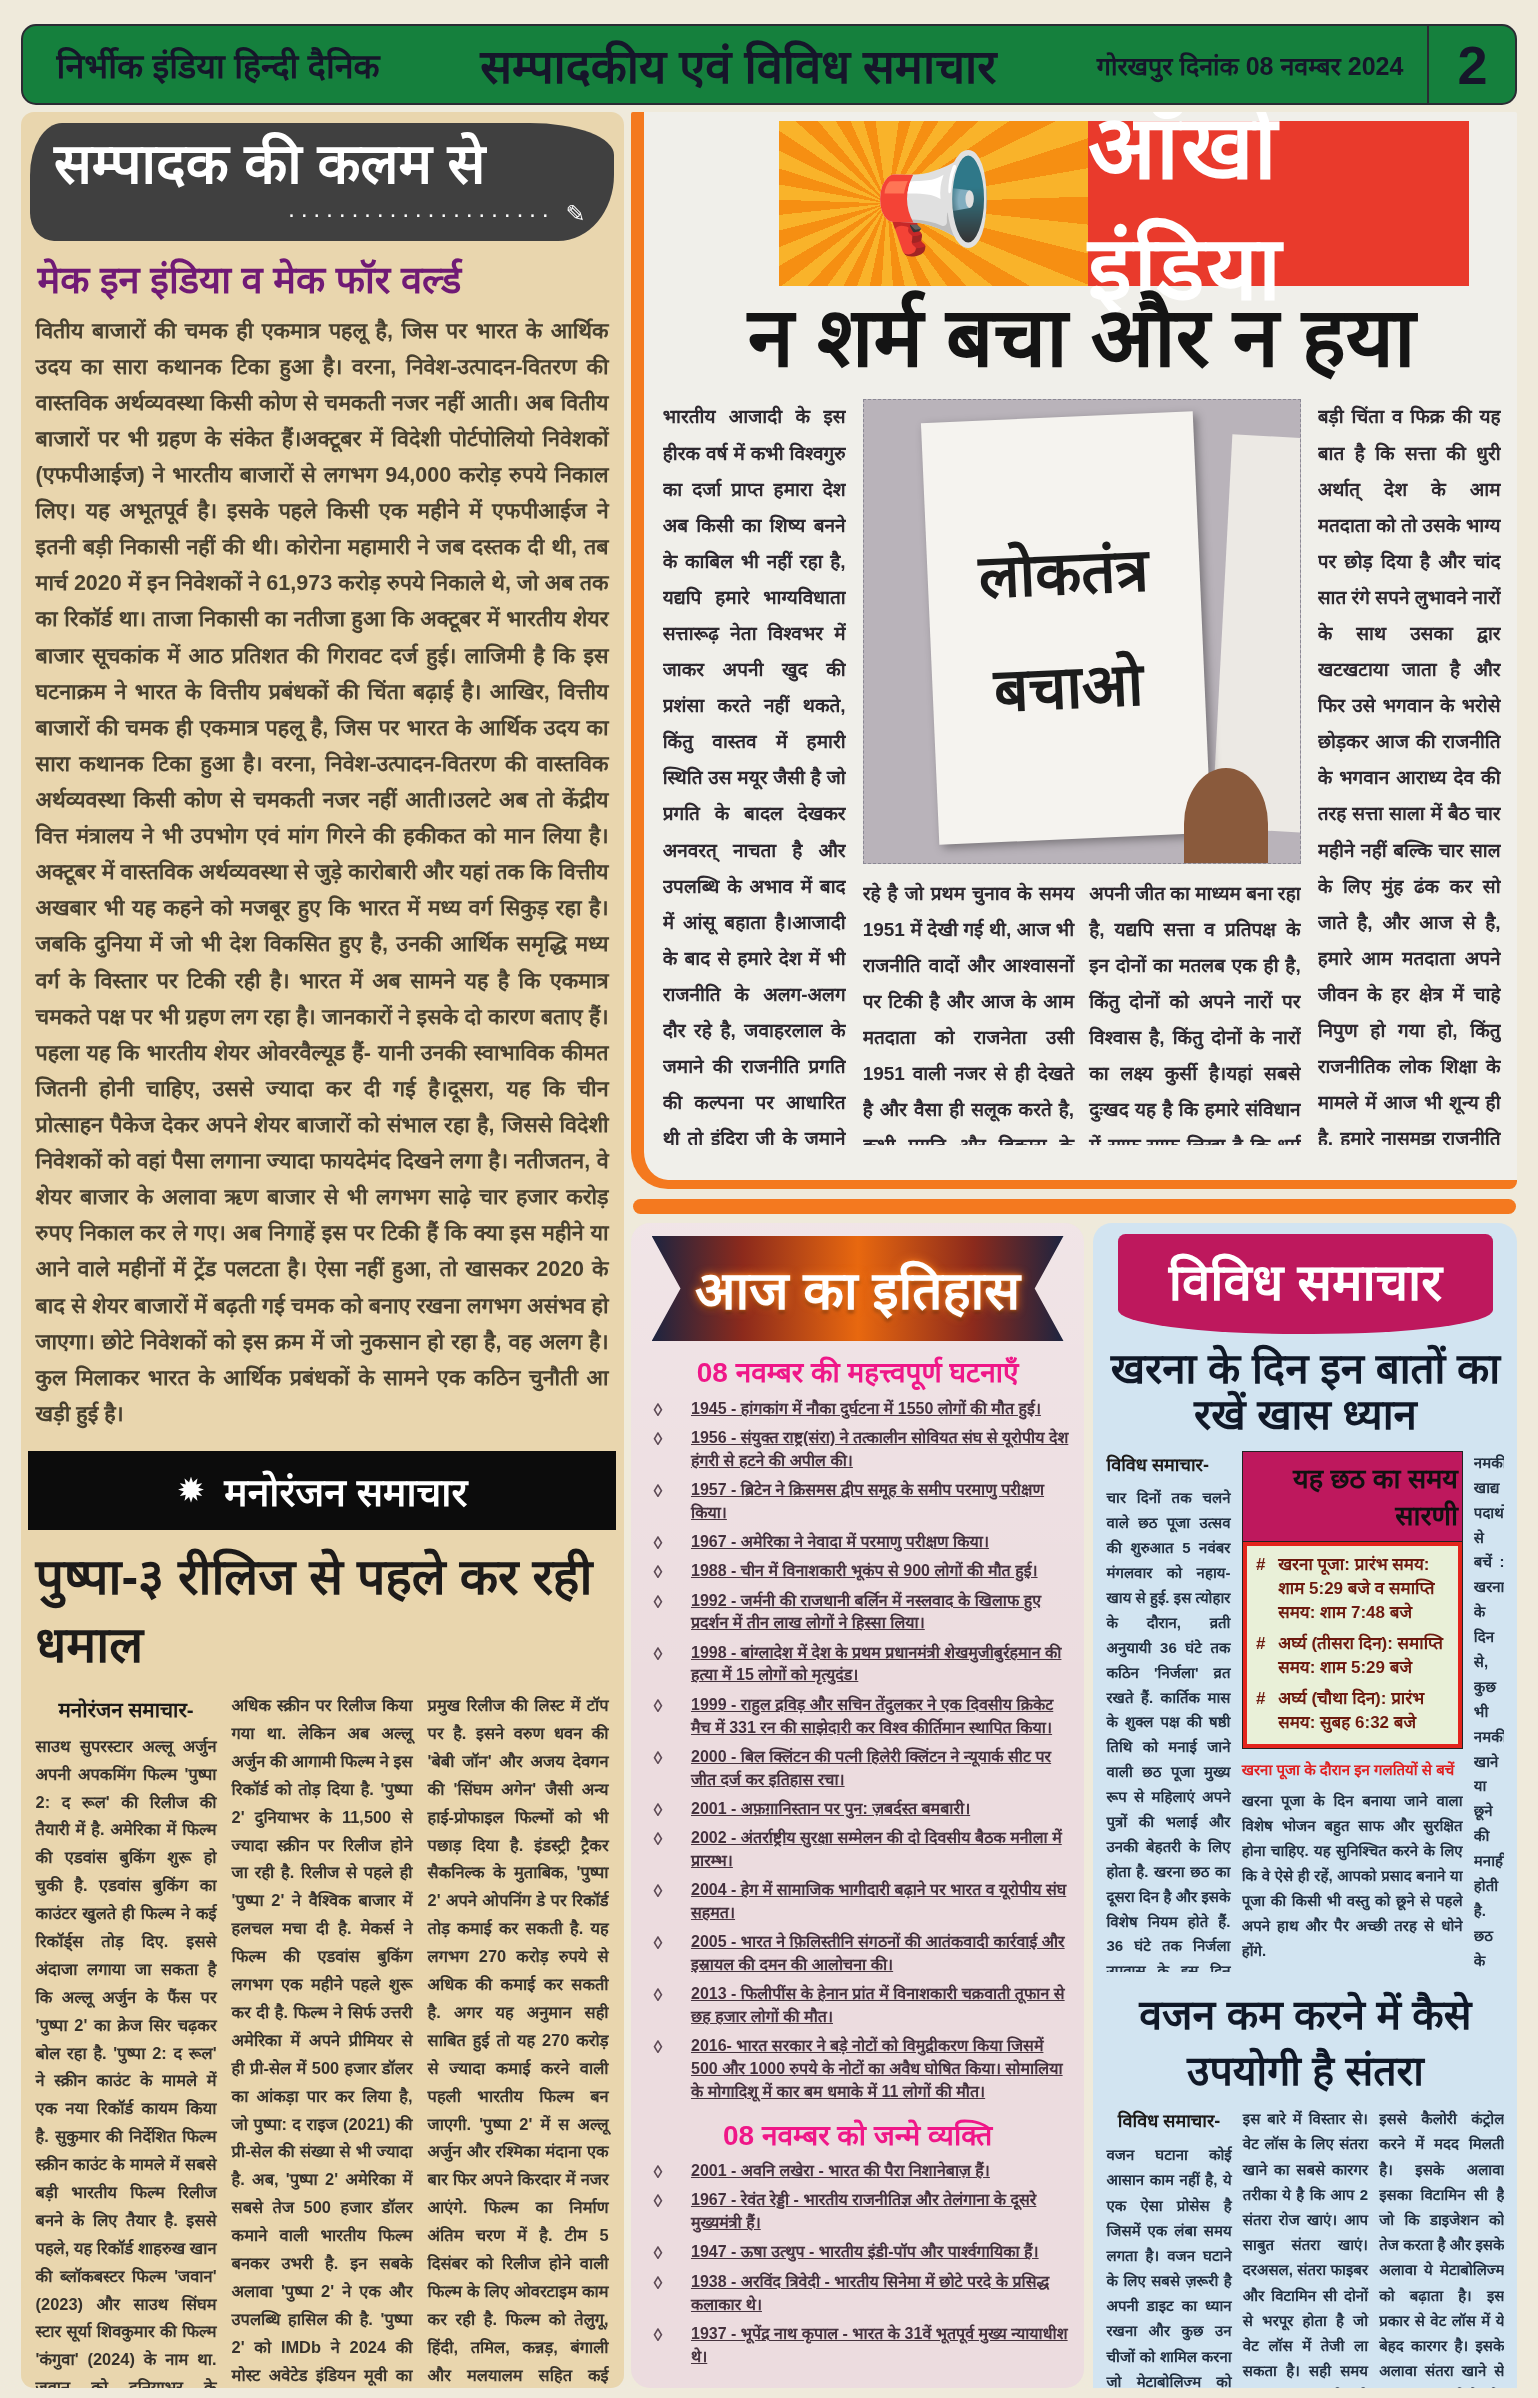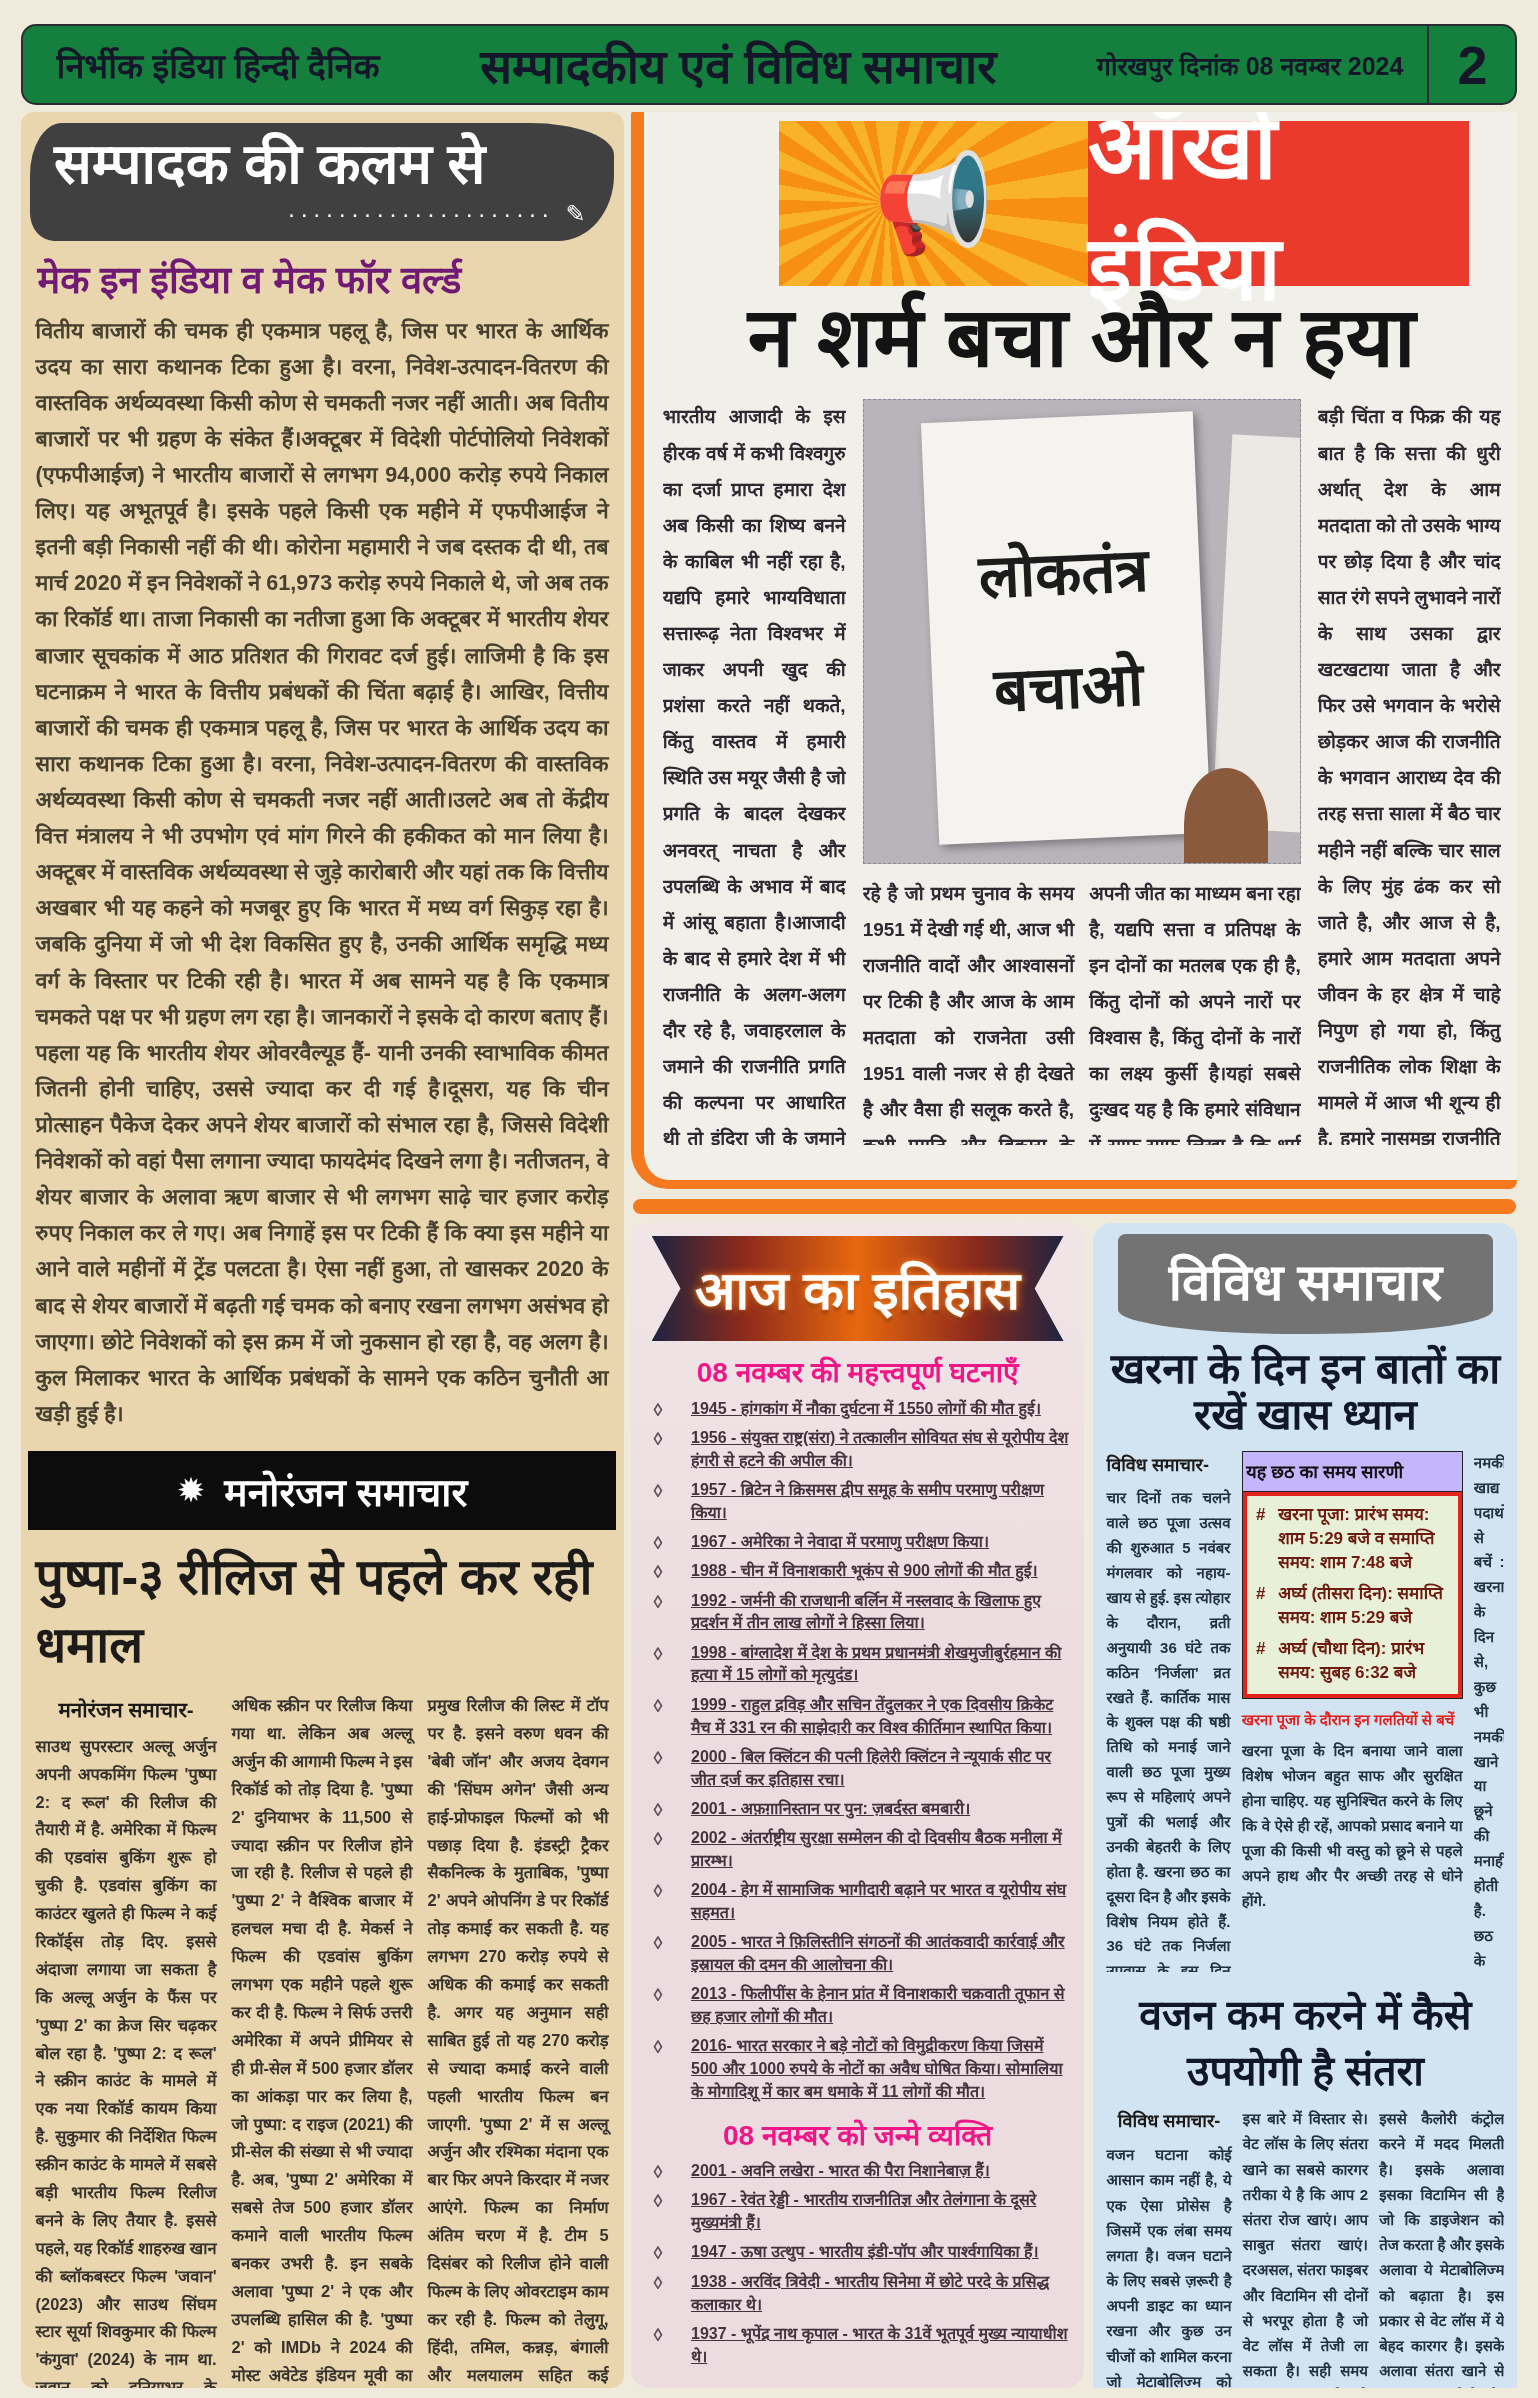--- a/index.html
+++ b/index.html
@@ -66,30 +66,30 @@
     clip-path:polygon(0 0,100% 0,93% 50%,100% 100%,0 100%,7% 50%);}
   .ribbon span{font-size:53px;font-weight:900;color:#fff;
     text-shadow:0 0 3.7px #f4791f,0 0 9.4px #f4791f,0 2.8px 3.7px rgba(0,0,0,.5);}
   .h-sub{text-align:center;color:#ef1788;font-size:28px;font-weight:900;margin:11.2px 0 7.5px;}
   .h-list{list-style:none;margin:0;padding:0 0 0 1.9px;}
   .h-list li{position:relative;padding-left:43px;font-size:16px;font-weight:650;color:#45323e;
              line-height:1.42;margin-bottom:6.6px;text-align:left;text-decoration:underline;}
   .h-list li::before{content:"◊";position:absolute;left:5.6px;top:0;font-size:18px;color:#5d4a55;}
   
   .misc{flex:1;background:#d2e4f1;border-radius:19px 19px 0 0;padding:7.5px 13px;overflow:hidden;min-width:0;}
-  .mbanner{width:375px;margin:3.7px auto 11.2px;background:#737373;color:#fff;font-size:51px;font-weight:900;
+  .mbanner{width:375px;margin:3.7px auto 11.2px;background:#be185d;color:#fff;font-size:51px;font-weight:900;
            text-align:center;padding:11.2px 0 19px;border-radius:7.5px 7.5px 48% 48% / 7.5px 7.5px 24px 24px;}
   .kh-head{font-size:42px;font-weight:900;color:#101827;text-align:center;line-height:1.1;margin:1.9px 0 13px;}
   .kh-cols{display:flex;gap:11.2px;height:521px;overflow:hidden;}
   .kh-c1{width:124px;flex:none;font-size:15px;line-height:1.66;font-weight:600;color:#233041;text-align:justify;}
   .kh-c1 .byline{font-size:18px;text-align:left;}
   .kh-c2{width:221px;flex:none;display:flex;flex-direction:column;gap:9.4px;}
   .kh-c3{flex:1;font-size:15px;line-height:1.66;font-weight:600;color:#233041;text-align:justify;overflow:hidden;}
   .sched{border:1.9px solid #222;background:#fff;flex:none;}
-  .sched-h{background:#c4b5fd;font-size:18px;font-weight:900;color:#111;text-align:left;
+  .sched-h{background:#be185d;font-size:27px;font-weight:900;color:#111;text-align:right;
            padding:7.5px 3.7px;border-bottom:1.9px solid #222;}
   .sched-b{border:4.7px solid #e3241c;background:#e9f0d8;padding:7.5px 7.5px 1.9px;margin:0;}
   .sched-b li{list-style:none;position:relative;padding-left:24px;font-size:17px;font-weight:800;
               color:#6d1a10;line-height:1.4;margin-bottom:7.5px;text-align:left;}
   .sched-b li::before{content:"#";position:absolute;left:1.9px;top:0;font-weight:900;color:#6d1a10;}
   .kh-warning{font-size:15px;font-weight:800;color:#e01f1f;line-height:1.4;}
   .kh-c2-text{font-size:15px;line-height:1.66;font-weight:600;color:#233041;text-align:justify;overflow:hidden;}
   .or-head{font-size:41px;font-weight:900;color:#101827;text-align:center;margin:13px 0 9.4px;}
   .or-cols{display:flex;gap:11.2px;overflow:hidden;}
   .or-cols > div{flex:1;font-size:15px;line-height:1.68;font-weight:600;color:#233041;text-align:justify;}

